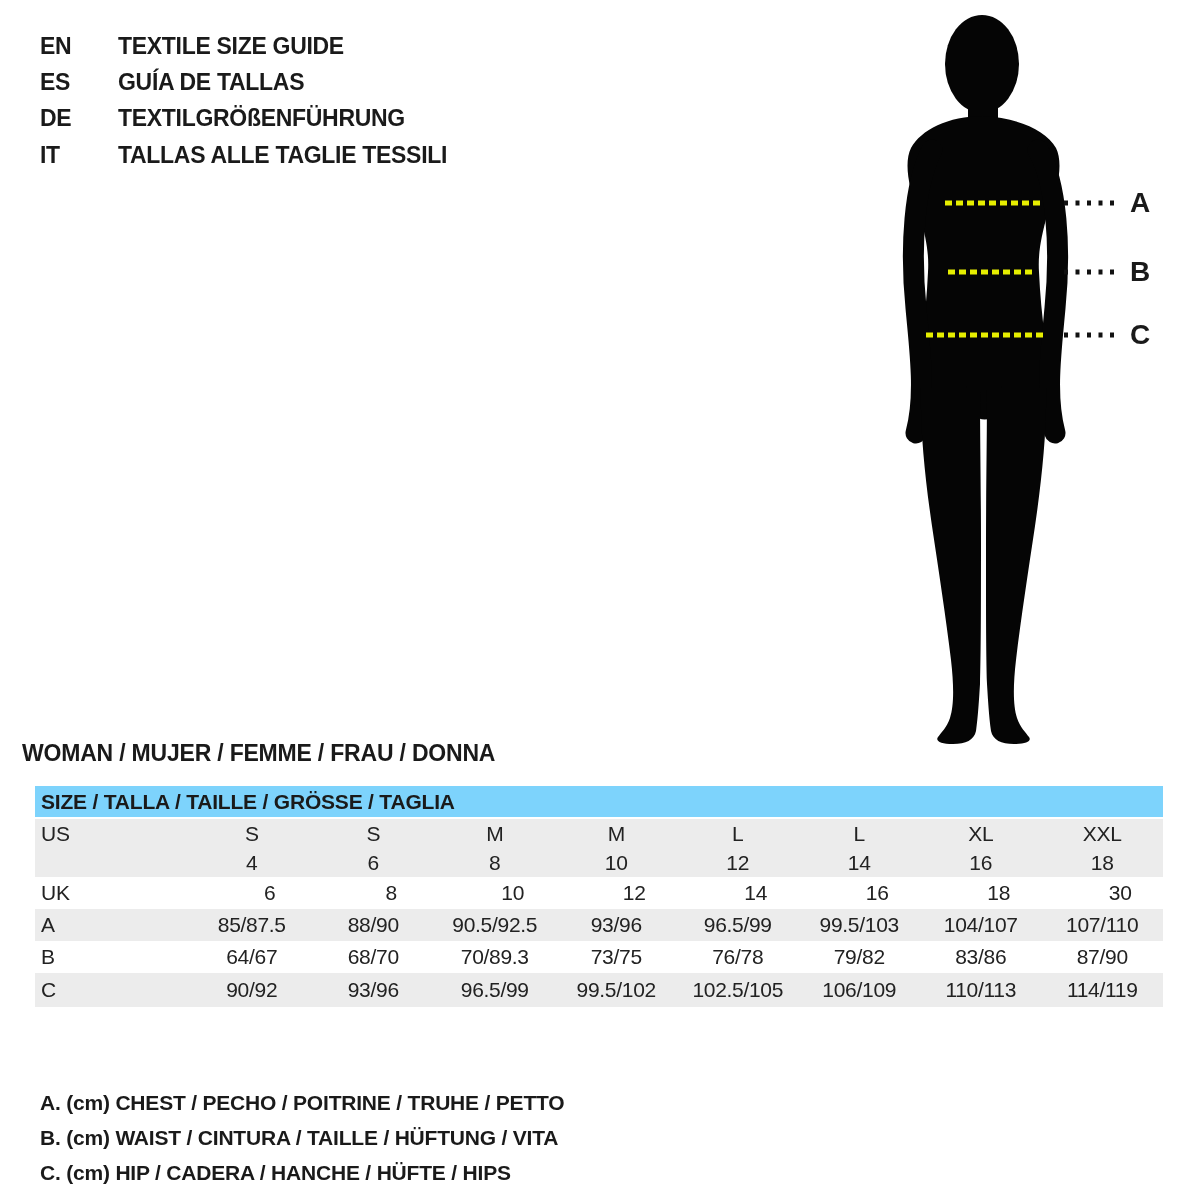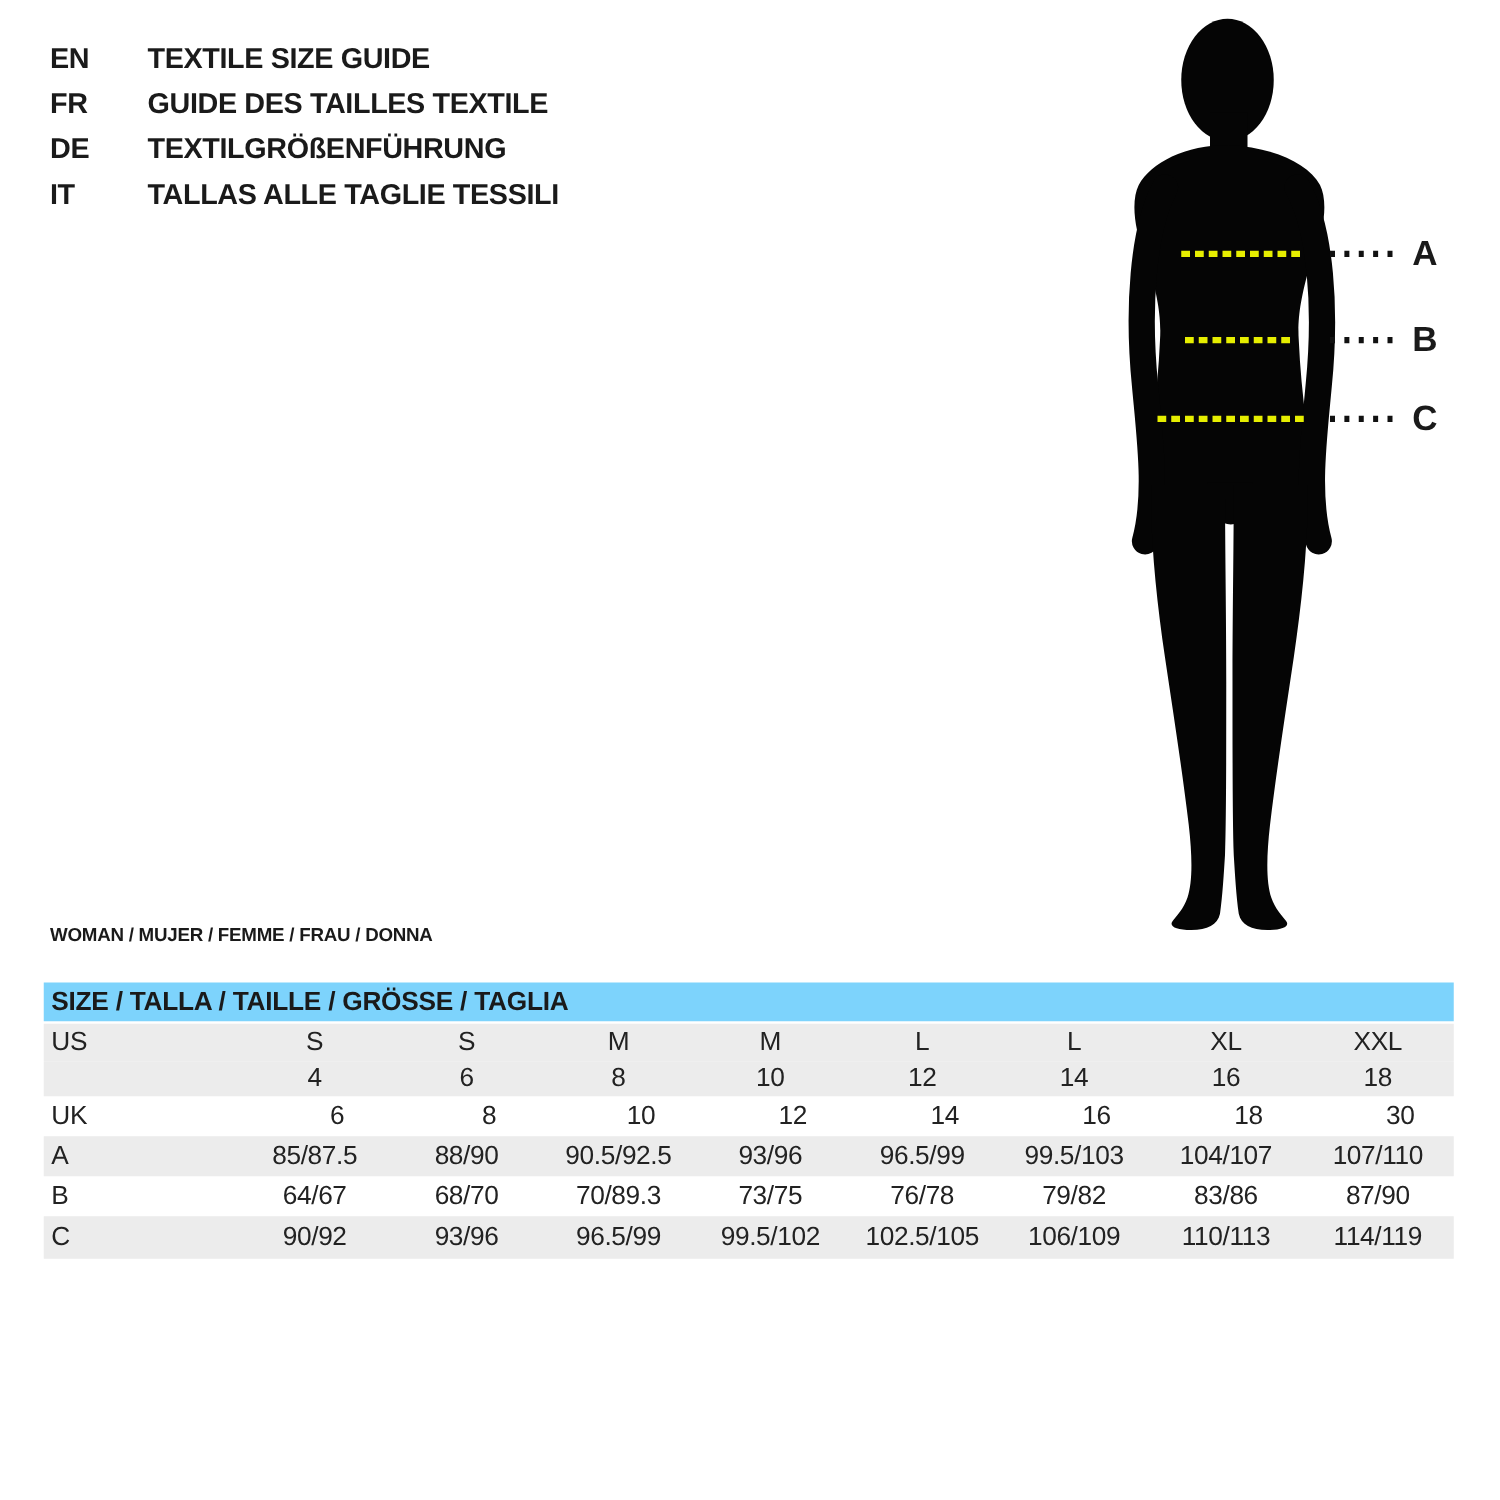--- a/index.html
+++ b/index.html
@@ -14,21 +14,21 @@
   .lang-label{font-size:23px;font-weight:bold;letter-spacing:-0.3px;white-space:nowrap;}
   
   .figure-svg{position:absolute;left:888px;top:8px;width:272px;height:744px;}
   .marker-letter{
     position:absolute;left:1122px;width:36px;text-align:center;
     font-size:28px;font-weight:bold;line-height:28px;
   }
   .marker-a{top:189px;} .marker-b{top:258px;} .marker-c{top:321px;}
   
   .section-title{
-    position:absolute;left:40px;top:740px;font-size:15px;font-weight:bold;
+    position:absolute;left:22px;top:740px;font-size:23px;font-weight:bold;
     letter-spacing:-0.2px;white-space:nowrap;
   }
   
   .size-table{position:absolute;left:35px;top:786px;width:1128px;font-size:21px;}
   .tbl-header{
     height:31px;background:#7dd3fc;display:flex;align-items:center;
     padding-left:6px;font-weight:bold;letter-spacing:-0.2px;box-sizing:border-box;
     margin-bottom:2px;
   }
   .tbl-row{display:grid;grid-template-columns:156px repeat(8,1fr);align-items:center;}
@@ -46,22 +46,22 @@
 <body>
 
 <div class="page">
 
   <div class="langs">
     <div class="lang-row">
       <span class="lang-code">EN</span>
       <span class="lang-label">TEXTILE SIZE GUIDE</span>
     </div>
     <div class="lang-row">
-      <span class="lang-code">FR</span>
-      <span class="lang-label">GUIDE DES TAILLES TEXTILE</span>
+      <span class="lang-code">ES</span>
+      <span class="lang-label">GUÍA DE TALLAS</span>
     </div>
     <div class="lang-row">
       <span class="lang-code">DE</span>
       <span class="lang-label">TEXTILGRÖßENFÜHRUNG</span>
     </div>
     <div class="lang-row">
       <span class="lang-code">IT</span>
       <span class="lang-label">TALLAS ALLE TAGLIE TESSILI</span>
     </div>
   </div>
@@ -195,14 +195,19 @@
       <div class="cell">93/96</div>
       <div class="cell">96.5/99</div>
       <div class="cell">99.5/102</div>
       <div class="cell">102.5/105</div>
       <div class="cell">106/109</div>
       <div class="cell">110/113</div>
       <div class="cell">114/119</div>
     </div>
   </div>
 
+  <div class="legend">
+    <div class="legend-row">A. (cm) CHEST / PECHO / POITRINE / TRUHE / PETTO</div>
+    <div class="legend-row">B. (cm) WAIST / CINTURA / TAILLE / HÜFTUNG / VITA</div>
+    <div class="legend-row">C. (cm) HIP / CADERA / HANCHE / HÜFTE / HIPS</div>
+  </div>
 
 </div>
 
 </body></html>

